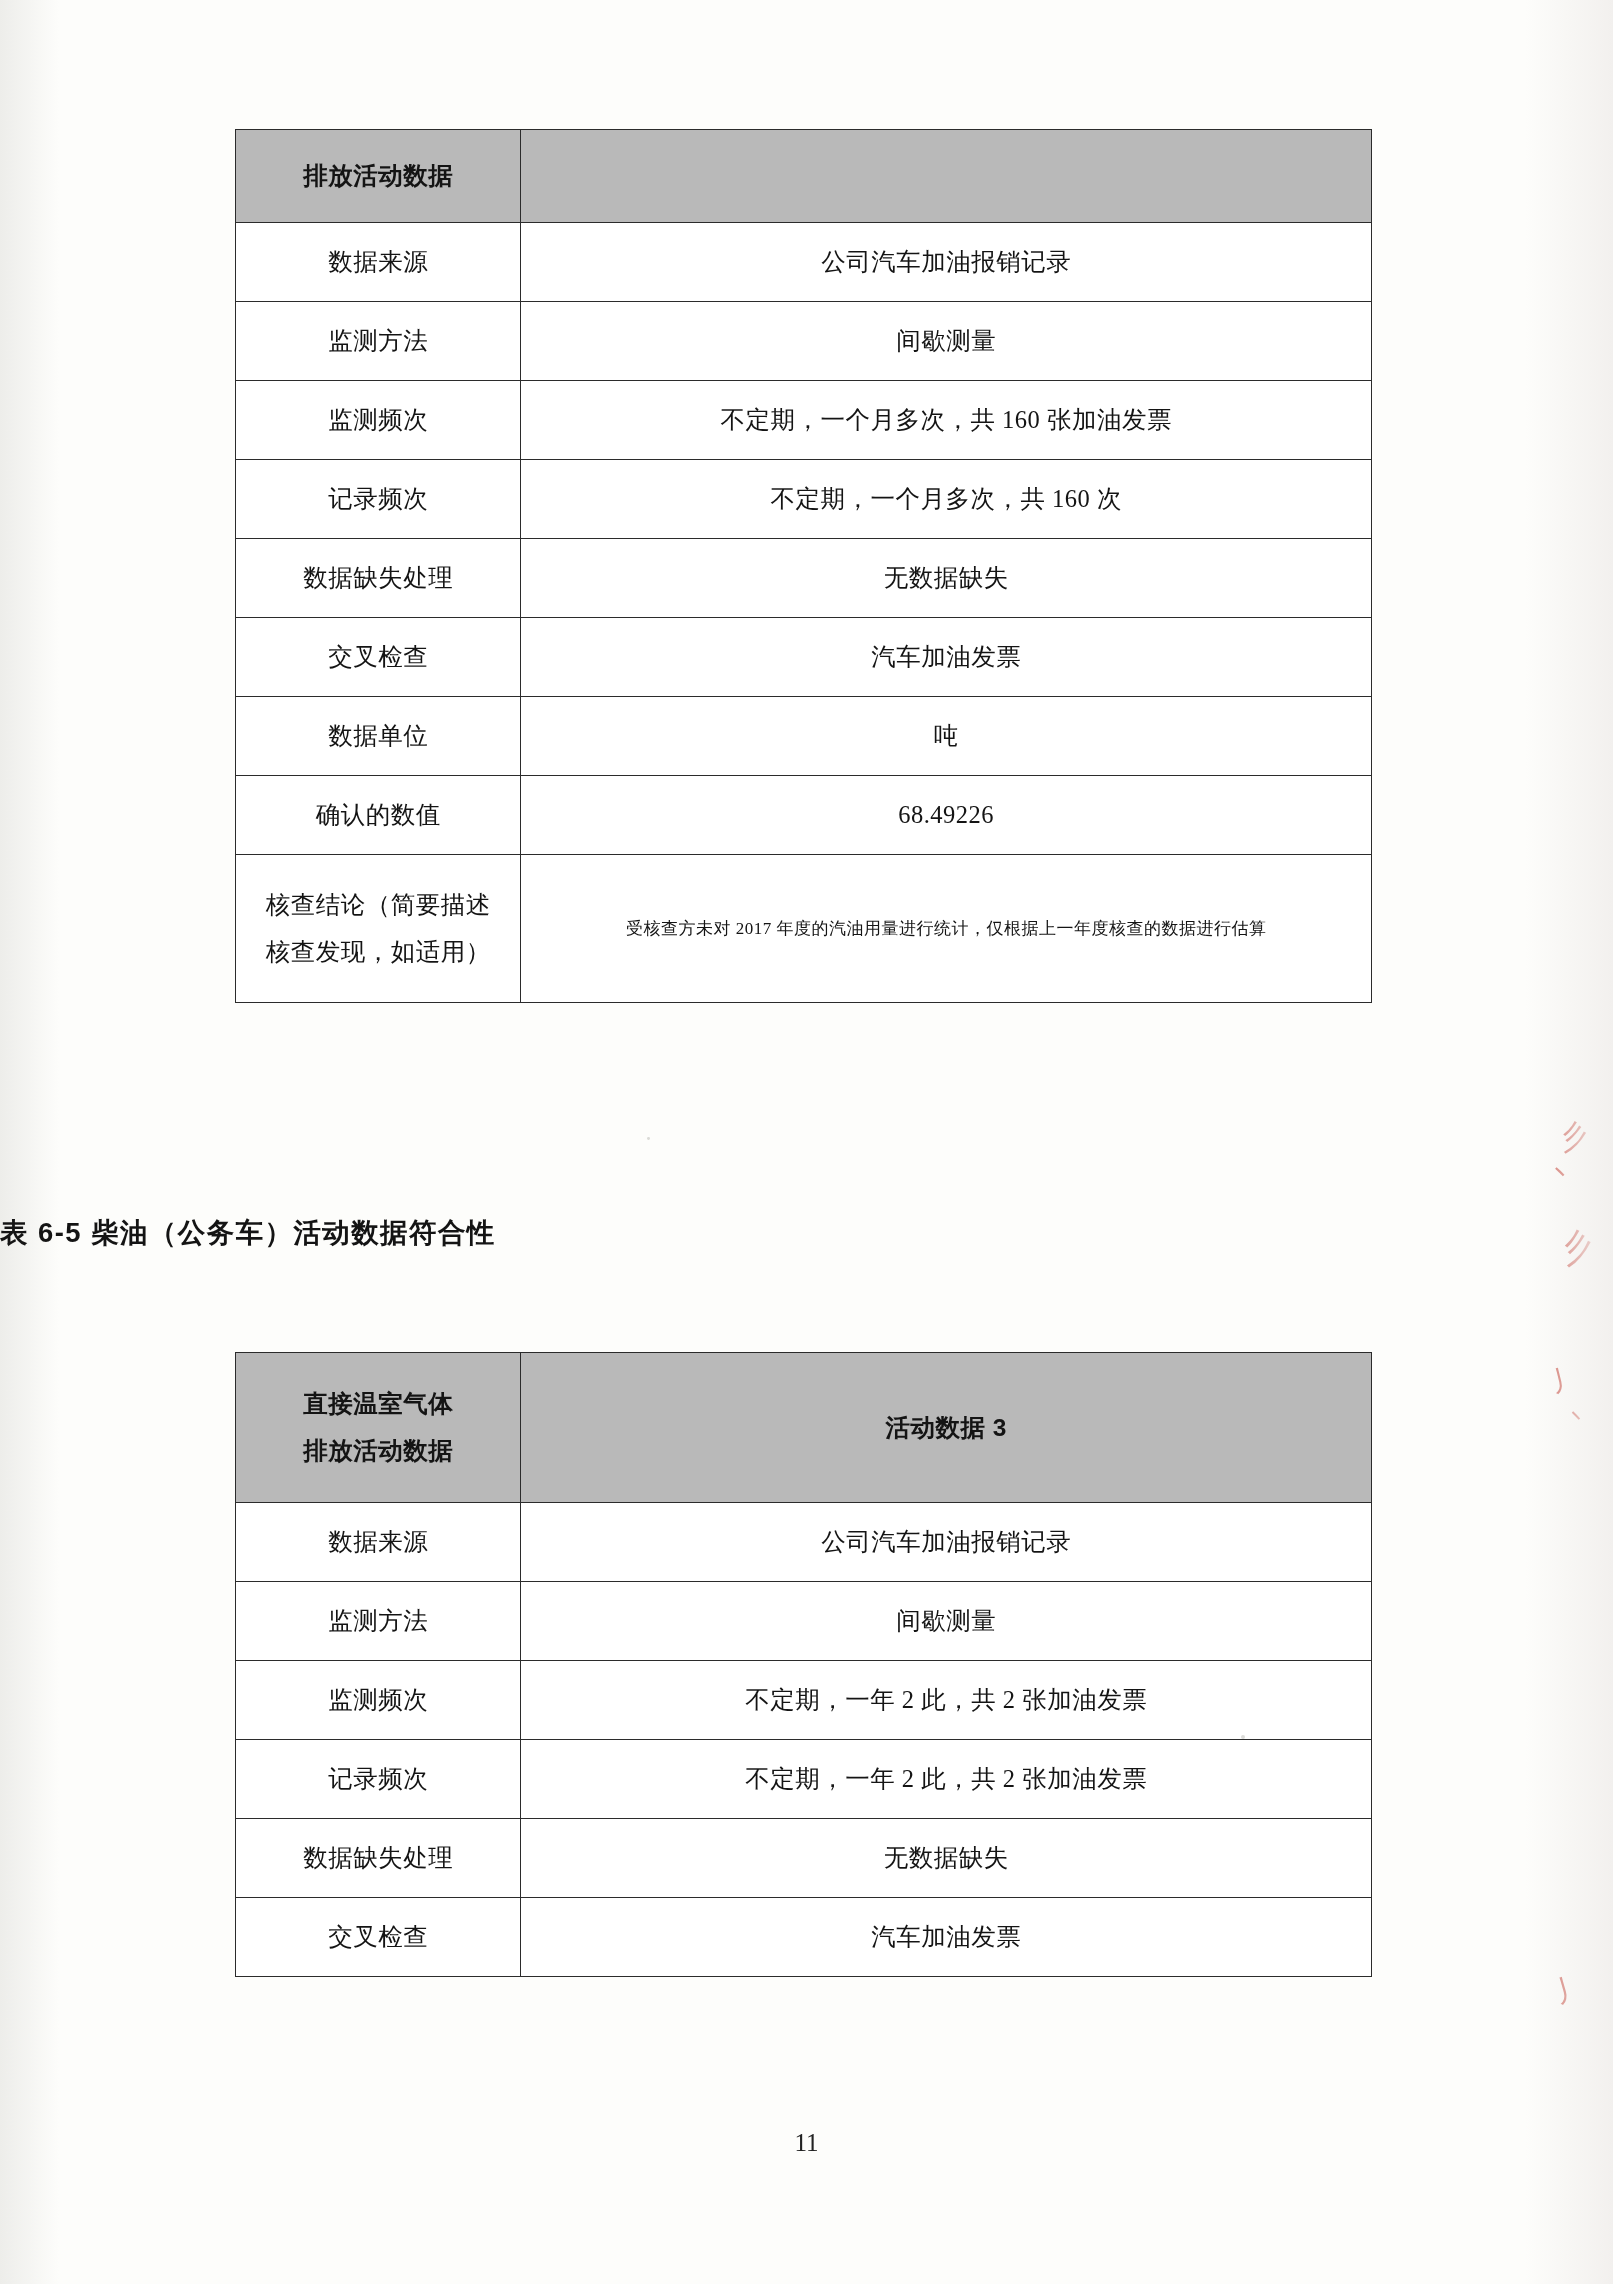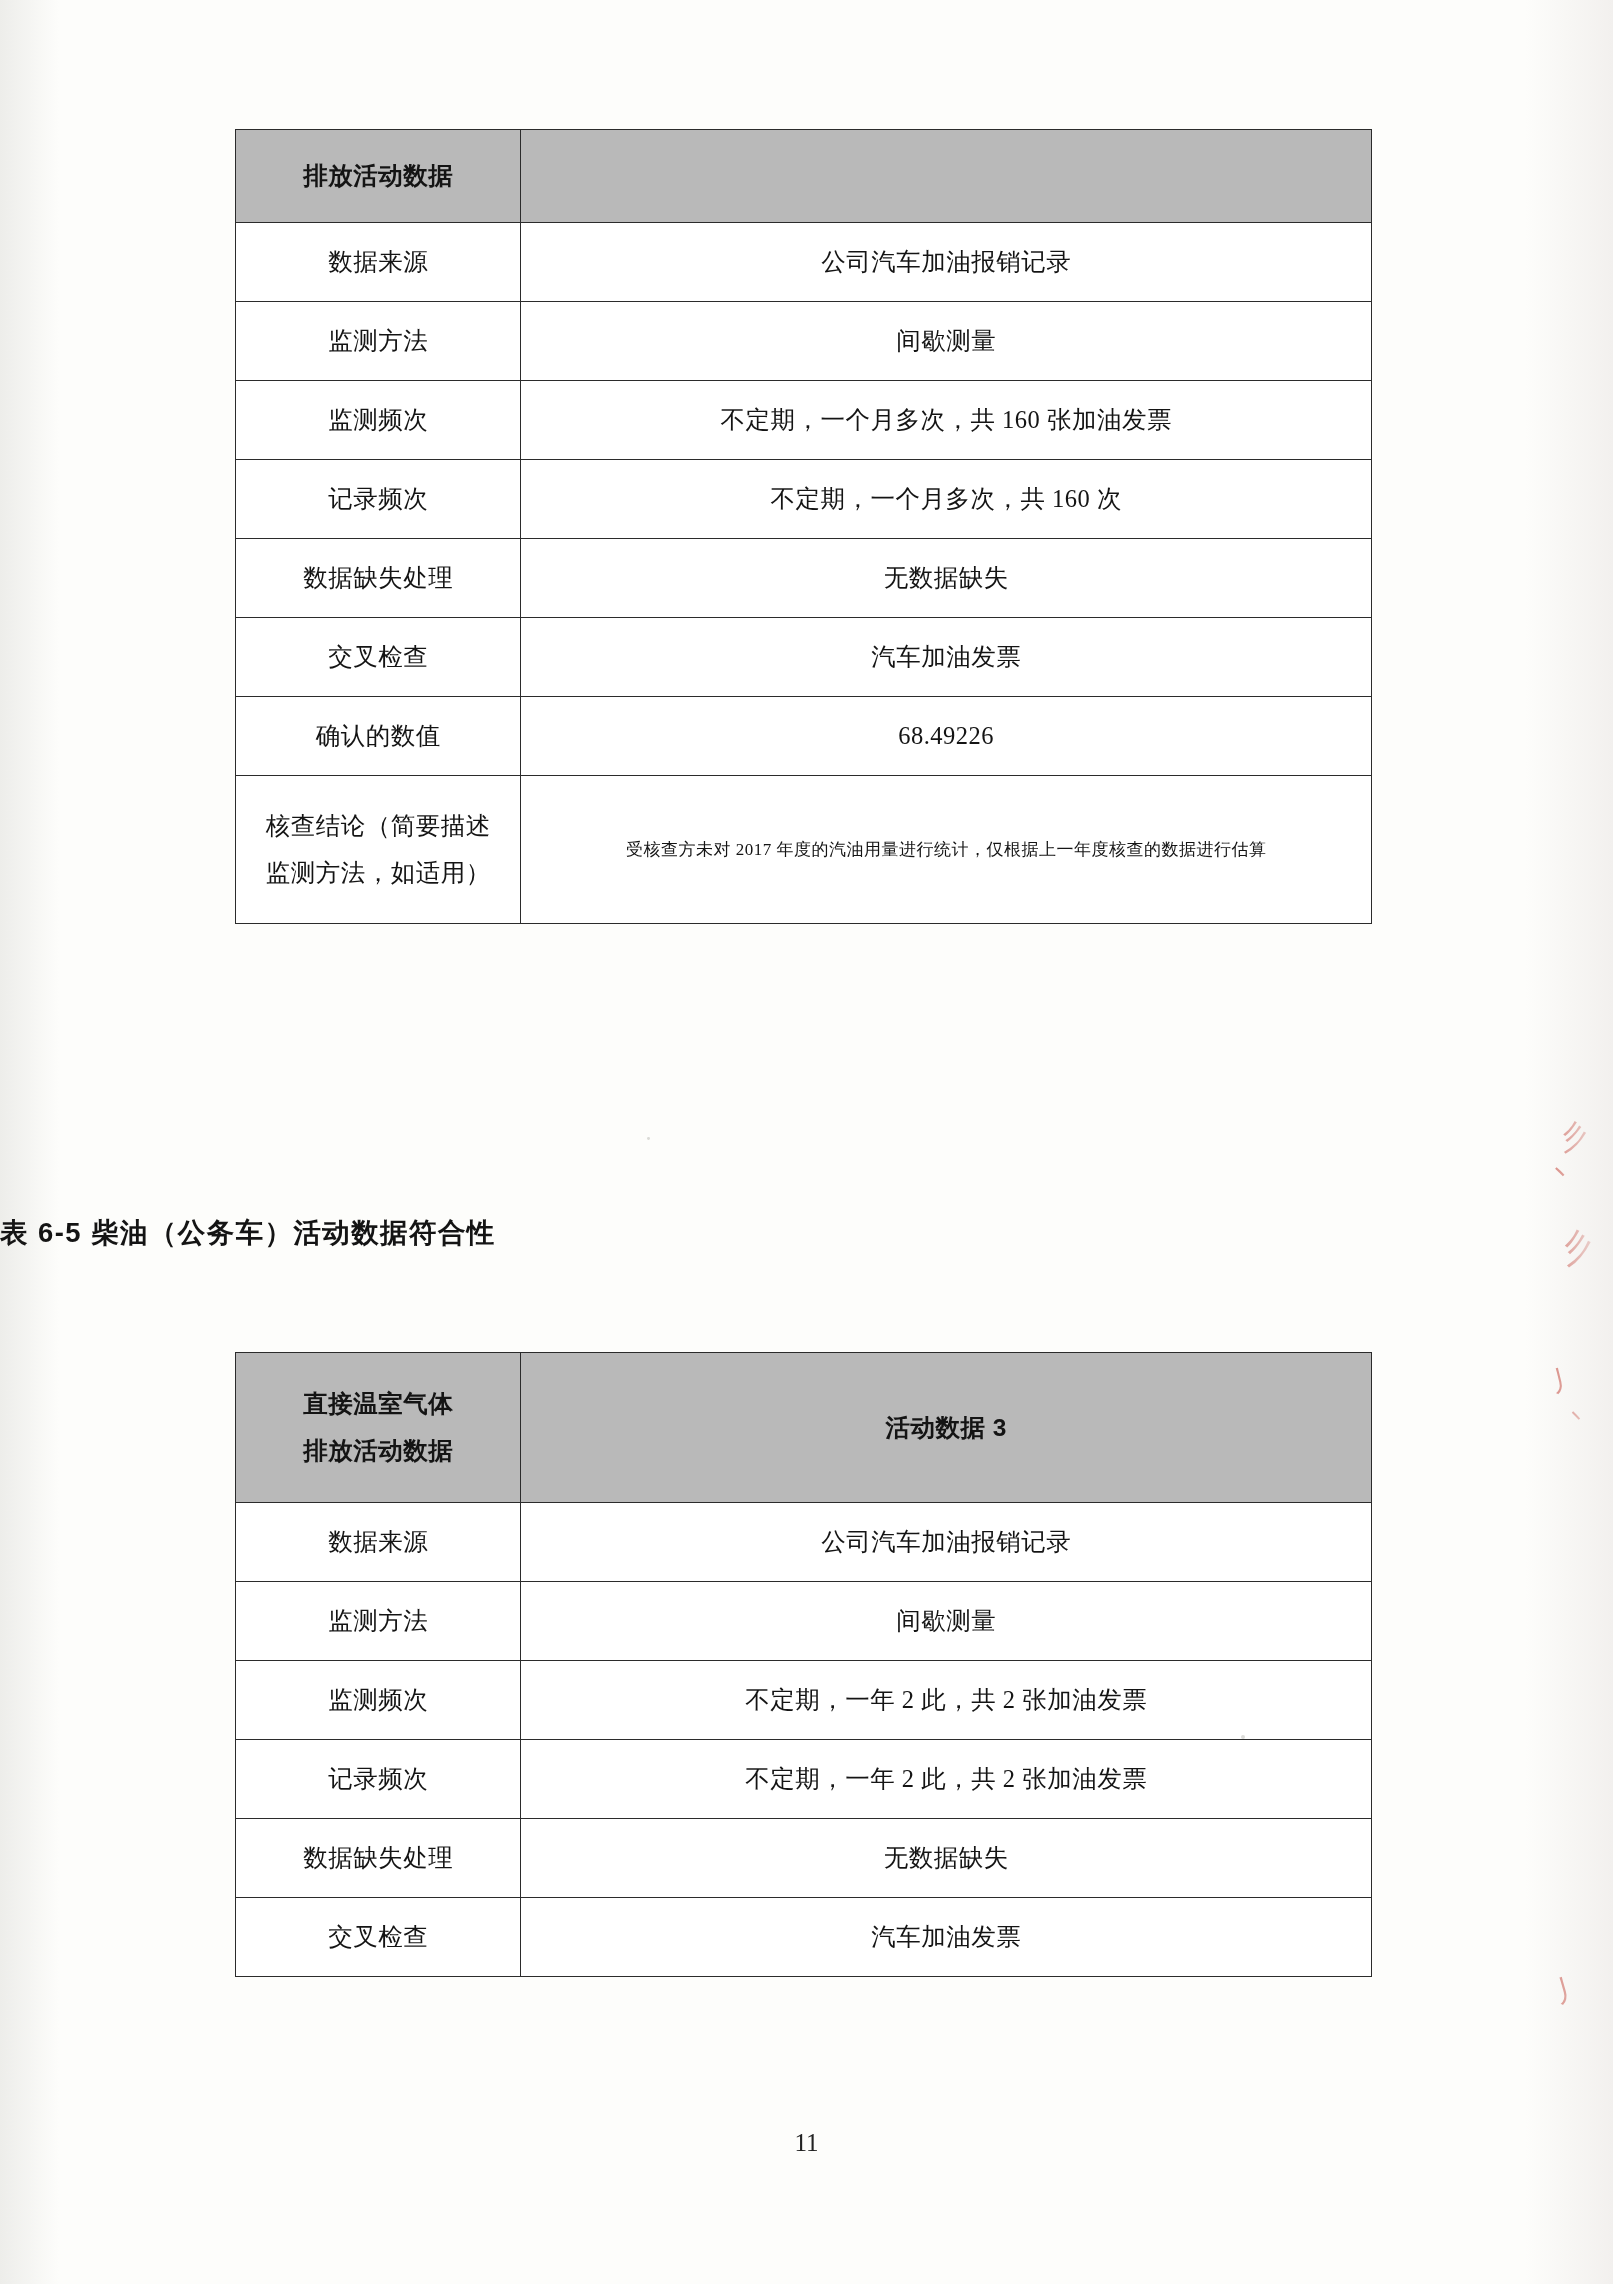--- a/index.html
+++ b/index.html
@@ -161,28 +161,32 @@
       </tr>
       <tr>
         <td class="label r-norm">数据缺失处理</td>
         <td class="value r-norm">无数据缺失</td>
       </tr>
       <tr>
         <td class="label r-norm">交叉检查</td>
         <td class="value r-norm">汽车加油发票</td>
       </tr>
       <tr>
+        <td class="label r-norm">数据单位</td>
+        <td class="value r-norm">吨</td>
+      </tr>
+      <tr>
         <td class="label r-norm">确认的数值</td>
         <td class="value r-norm">68.49226</td>
       </tr>
       <tr>
         <td class="label r-tall">
           <span class="two-line">
             <span>核查结论（简要描述</span>
-            <span>监测方法，如适用）</span>
+            <span>核查发现，如适用）</span>
           </span>
         </td>
         <td class="value r-tall">
           <span class="conclusion-text">受核查方未对 2017 年度的汽油用量进行统计，仅根据上一年度核查的数据进行估算</span>
         </td>
       </tr>
     </tbody>
   </table>
 
   <div class="caption" style="top:1215px;">表 6-5  柴油（公务车）活动数据符合性</div>

